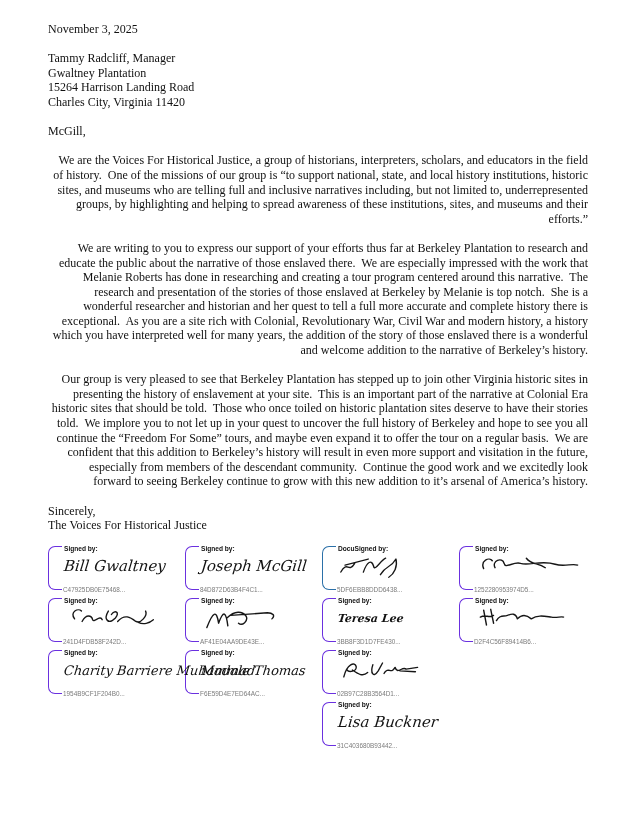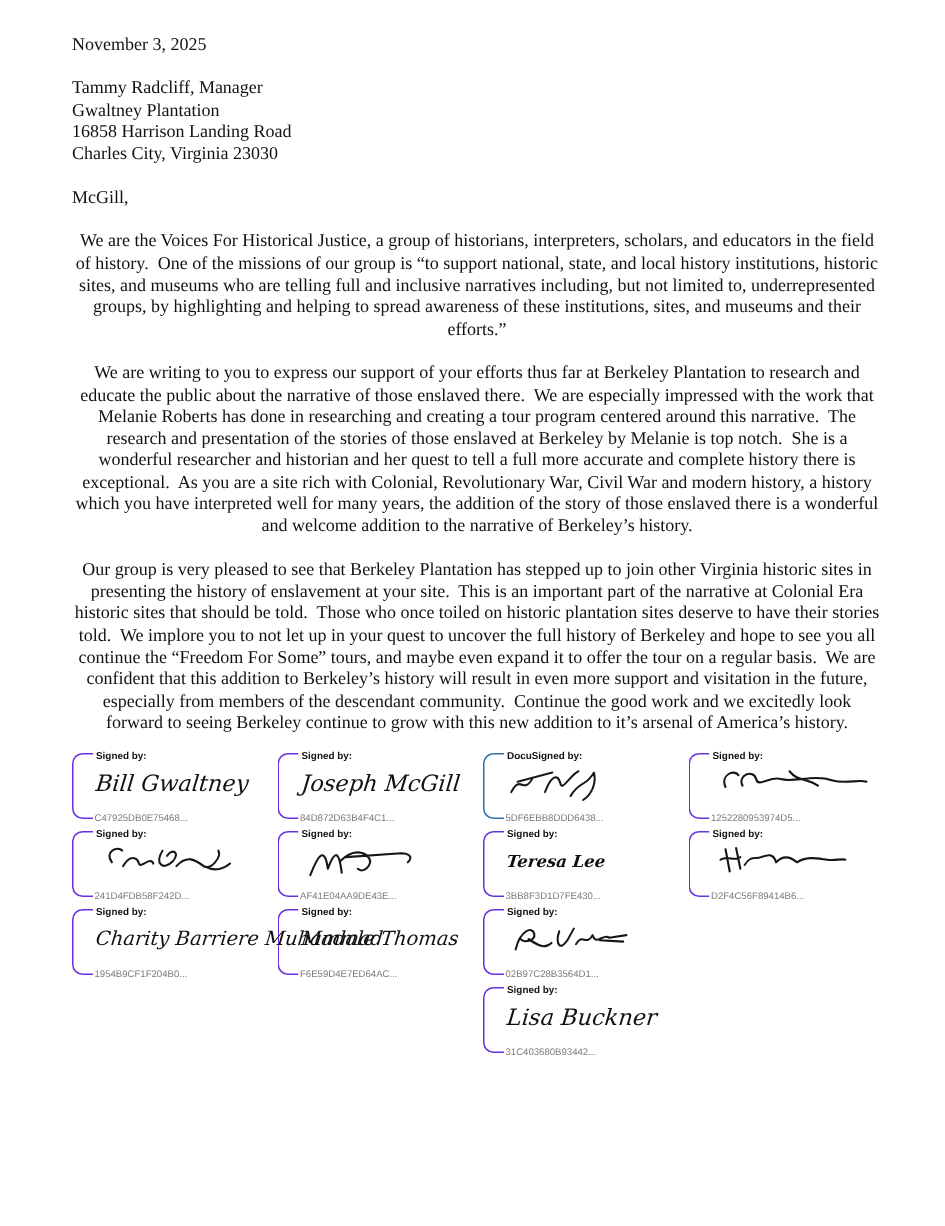--- a/index.html
+++ b/index.html
@@ -12,21 +12,21 @@
     box-sizing:border-box;
     width:630px;height:817px;
     padding:22px 42px 0 48px;
   }
   .line{font-size:12px;line-height:14.6px;}
   .block{margin-top:14.6px;}
   p.para{
     margin:14.6px 0 0 0;
     font-size:12px;line-height:14.6px;
     white-space:pre-wrap;
-    text-align:center;
+    text-align:right;
   }
   
   .sig-grid{
     margin-top:13px;
     display:grid;
     grid-template-columns:137px 137px 137px 137px;
     grid-template-rows:repeat(4,52px);
   }
   .sig-block{
     position:relative;
@@ -75,30 +75,34 @@
 </head>
 <body>
 
 <div class="page">
 
   <div class="line">November 3, 2025</div>
 
   <div class="block">
     <div class="line">Tammy Radcliff, Manager</div>
     <div class="line">Gwaltney Plantation</div>
-    <div class="line">16858 Harrison Landing Road</div>
-    <div class="line">Charles City, Virginia 23030</div>
+    <div class="line">15264 Harrison Landing Road</div>
+    <div class="line">Charles City, Virginia 11420</div>
   </div>
 
   <div class="block line">McGill,</div>
 
   <p class="para">We are the Voices For Historical Justice, a group of historians, interpreters, scholars, and educators in the field of history.  One of the missions of our group is “to support national, state, and local history institutions, historic sites, and museums who are telling full and inclusive narratives including, but not limited to, underrepresented groups, by highlighting and helping to spread awareness of these institutions, sites, and museums and their efforts.”</p>
   <p class="para">We are writing to you to express our support of your efforts thus far at Berkeley Plantation to research and educate the public about the narrative of those enslaved there.  We are especially impressed with the work that Melanie Roberts has done in researching and creating a tour program centered around this narrative.  The research and presentation of the stories of those enslaved at Berkeley by Melanie is top notch.  She is a wonderful researcher and historian and her quest to tell a full more accurate and complete history there is exceptional.  As you are a site rich with Colonial, Revolutionary War, Civil War and modern history, a history which you have interpreted well for many years, the addition of the story of those enslaved there is a wonderful and welcome addition to the narrative of Berkeley’s history.</p>
   <p class="para">Our group is very pleased to see that Berkeley Plantation has stepped up to join other Virginia historic sites in presenting the history of enslavement at your site.  This is an important part of the narrative at Colonial Era historic sites that should be told.  Those who once toiled on historic plantation sites deserve to have their stories told.  We implore you to not let up in your quest to uncover the full history of Berkeley and hope to see you all continue the “Freedom For Some” tours, and maybe even expand it to offer the tour on a regular basis.  We are confident that this addition to Berkeley’s history will result in even more support and visitation in the future, especially from members of the descendant community.  Continue the good work and we excitedly look forward to seeing Berkeley continue to grow with this new addition to it’s arsenal of America’s history.</p>
 
+  <div class="block">
+    <div class="line">Sincerely,</div>
+    <div class="line">The Voices For Historical Justice</div>
+  </div>
 
   <div class="sig-grid">
 
     <div class="sig-block">
       <span class="bracket"></span>
       <div class="sig-label">Signed by:</div>
       <div class="sig-name">Bill Gwaltney</div>
       <div class="sig-id">C47925DB0E75468...</div>
     </div>
 

